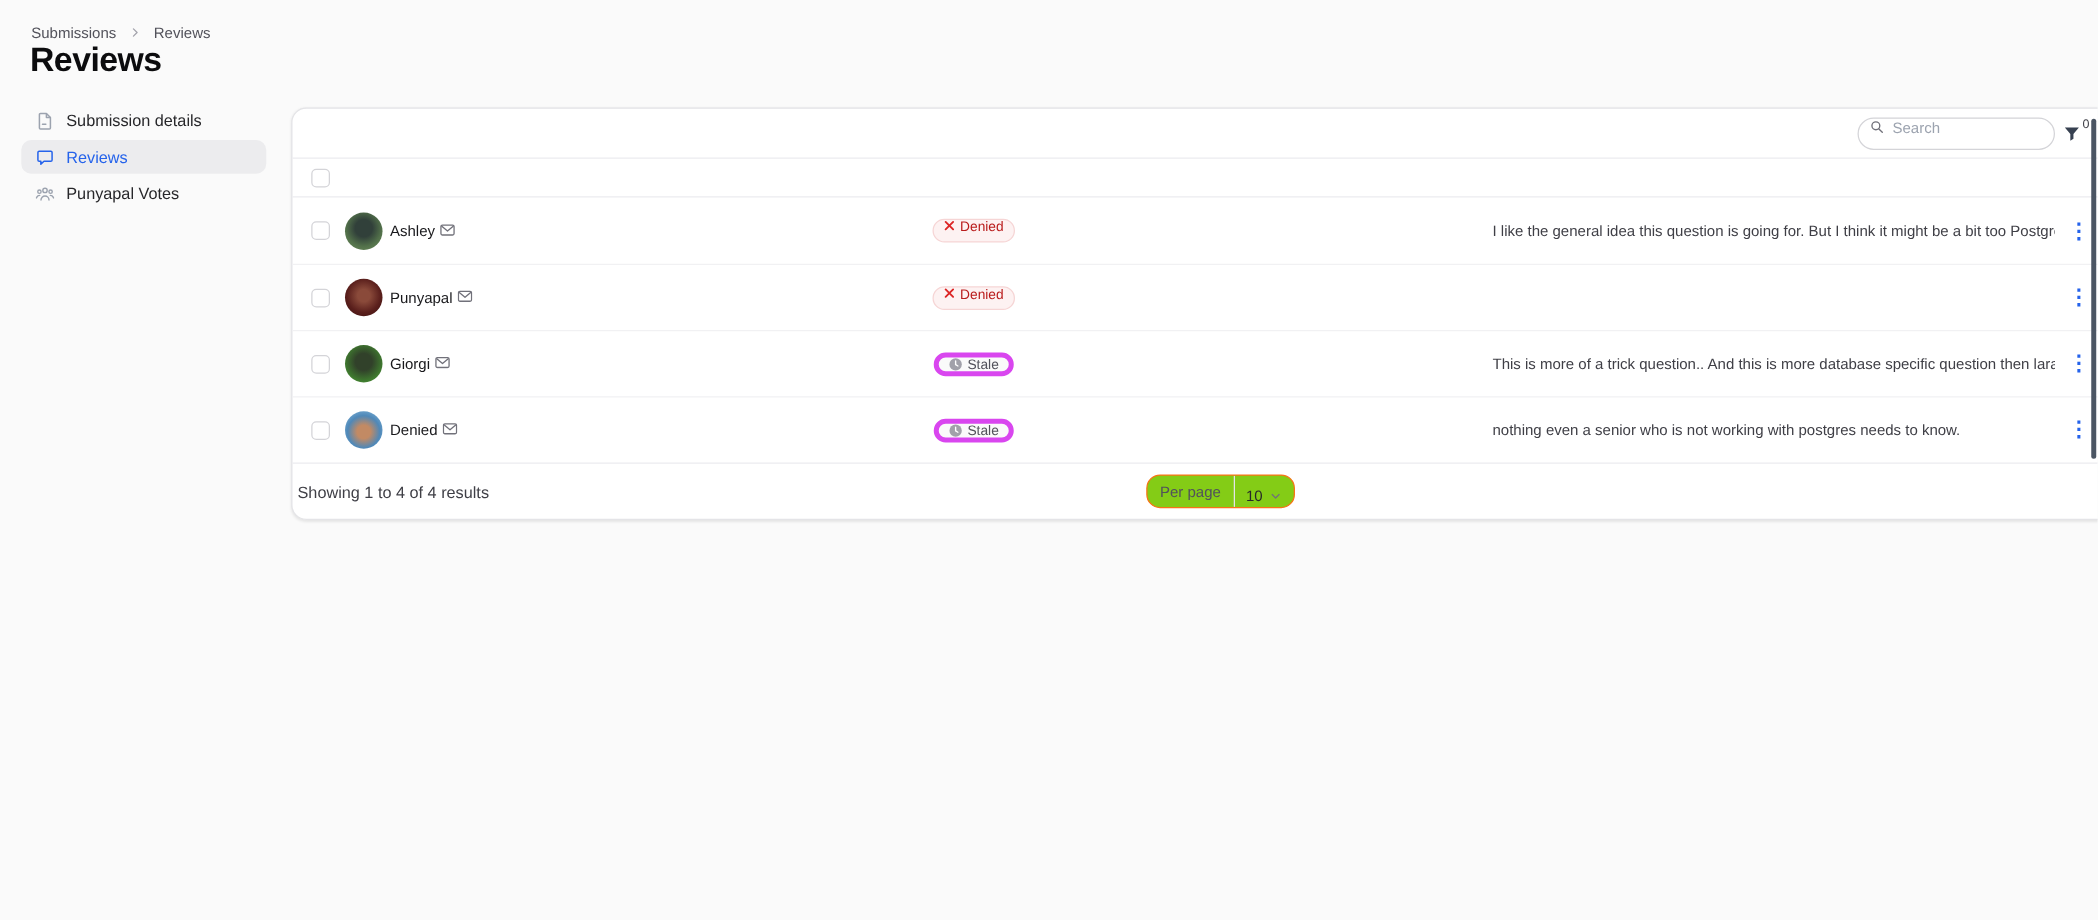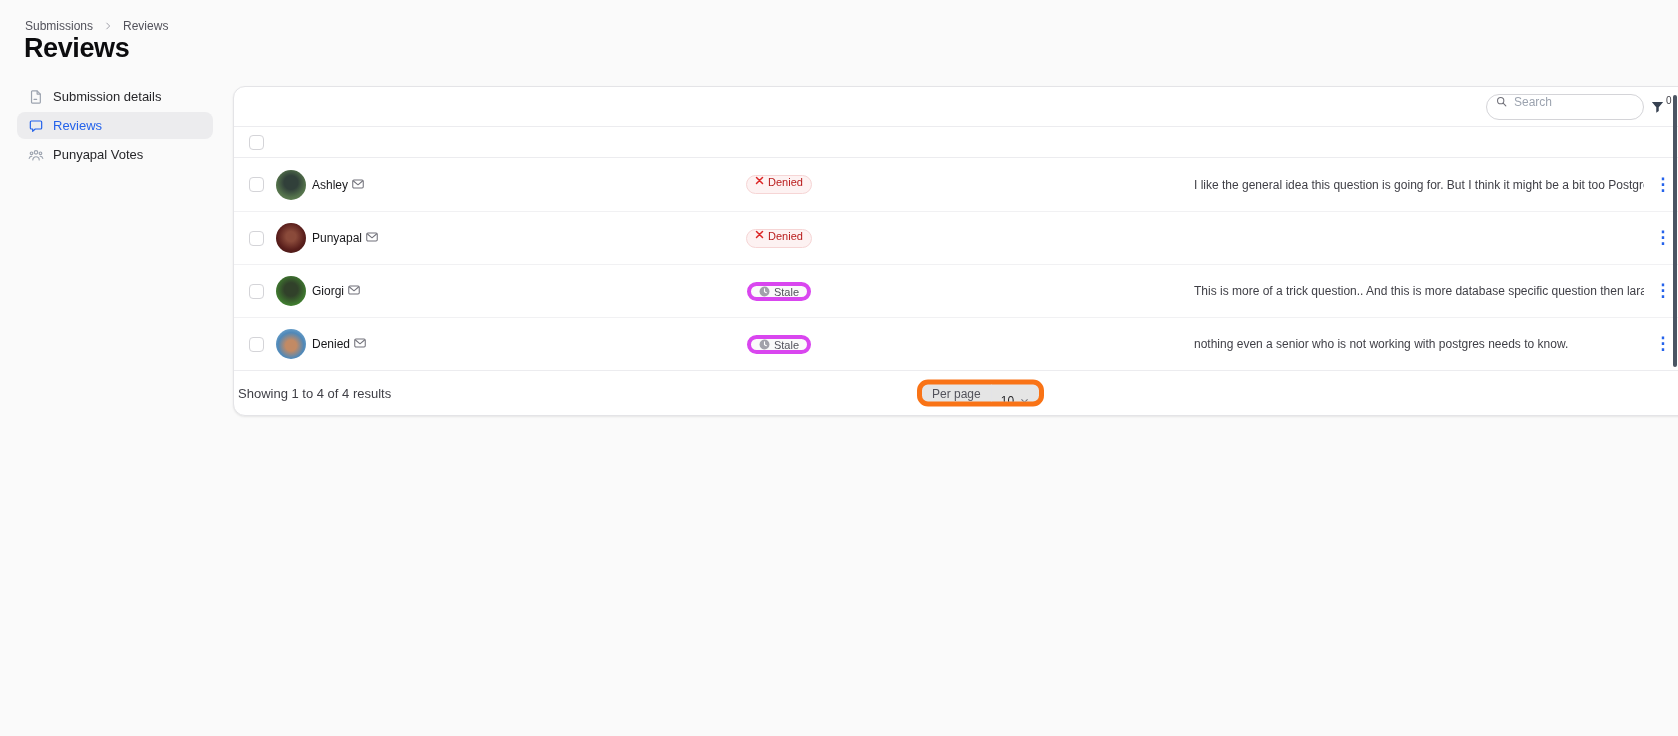--- a/index.html
+++ b/index.html
@@ -96,21 +96,21 @@
     color: #2563eb; font-size: 17px; font-weight: 700; line-height: 26px;
   }
 
   
   .card-footer { position: relative; height: 45px; border-top: 1px solid #ececef;
     display: flex; align-items: center; }
   .summary { margin-left: 4px; font-size: 13px; color: #3f3f46; }
   .perpage {
     position: absolute; left: 683px; top: 50%; transform: translateY(-50%);
     display: flex; align-items: stretch; height: 27px;
-    border: 5px solid #f97316; border-radius: 11px; background: #e5e5e5; overflow: hidden;
+    border: 1px solid #f97316; border-radius: 11px; background: #84cc16; overflow: hidden;
   }
   .perpage-label { display: flex; align-items: center; padding: 0 10px;
     font-size: 12px; color: #52525b; }
   .perpage-div { width: 1px; background: #e4e4e7; }
   .perpage-select { display: flex; align-items: center; gap: 5px; padding: 16px 9px;
     background: none; border: none; cursor: pointer;
     font-size: 12px; color: #27272a; font-family: "Liberation Sans", sans-serif; }
 
   
   .scroll-thumb {

